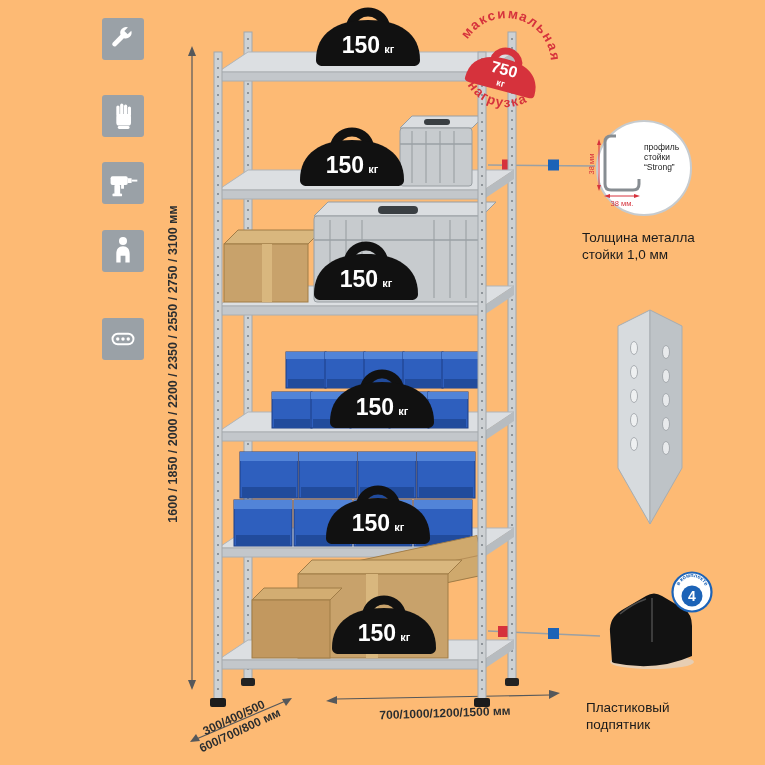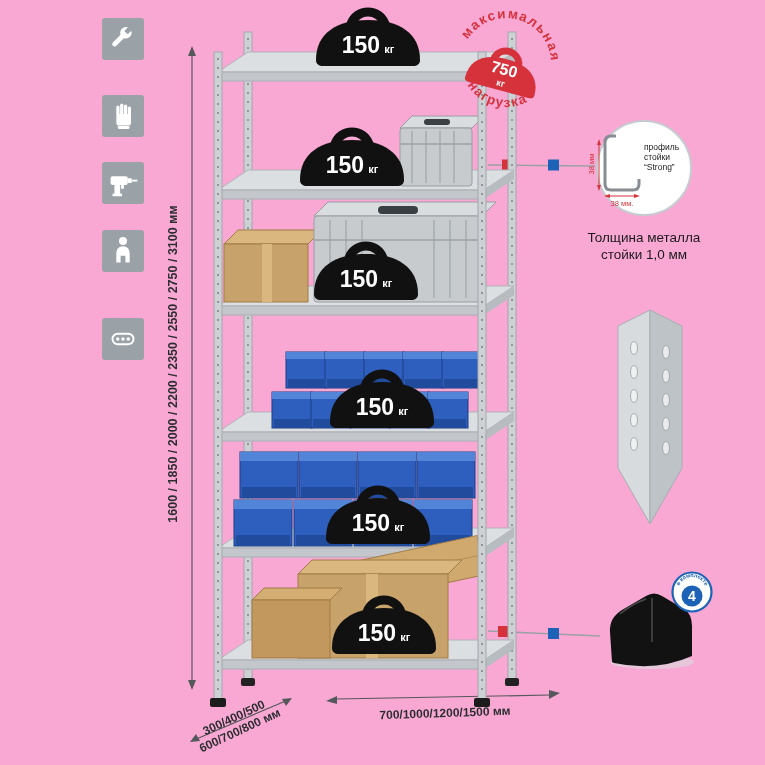--- a/index.html
+++ b/index.html
@@ -1,21 +1,21 @@
 <!DOCTYPE html>
 <html><head>
 <meta charset="utf-8">
 <style>
   html,body{margin:0;padding:0;background:#ffffff;}
-  #canvas{position:relative;width:765px;height:765px;background:#f9a8d4;overflow:hidden;
+  #canvas{position:relative;width:765px;height:765px;background:#fdba74;overflow:hidden;
           font-family:"Liberation Sans",sans-serif;color:#222;}
   svg text{font-family:"Liberation Sans",sans-serif;}
   .tile{position:absolute;left:102px;width:42px;height:42px;border-radius:3px;background:#9aa1a7;
         display:flex;align-items:center;justify-content:center;}
-  .cap{position:absolute;text-align:center;font-size:13.5px;line-height:1.25;color:#1a1a1a;}
+  .cap{position:absolute;text-align:left;font-size:13.5px;line-height:1.25;color:#1a1a1a;}
   .dim{position:absolute;font-weight:bold;color:#2b2e30;}
   #dim-height{left:-152px;top:357px;width:650px;text-align:center;font-size:12.5px;transform:rotate(-90deg);}
   #dim-depth{left:178px;top:710px;width:118px;text-align:center;font-size:12px;line-height:1.2;transform:rotate(-25deg);}
   #dim-width{left:330px;top:706px;width:230px;text-align:center;font-size:12px;transform:rotate(-2deg);}
   .arcText{font-size:13.5px;font-weight:bold;letter-spacing:1.5px;fill:#d6323c;}
   .kv{font-size:23px;font-weight:bold;fill:#fff;}
   .ku{font-size:11px;font-weight:bold;fill:#fff;}
 </style>
 </head>
 <body>
@@ -312,14 +312,18 @@
   <div id="dim-depth" class="dim">
     <div>300/400/500</div>
     <div>600/700/800 мм</div>
   </div>
   <div id="dim-width" class="dim">700/1000/1200/1500 мм</div>
 
   <div class="cap" style="left:582px;top:230px;width:124px;">
     <div>Толщина металла</div>
     <div>стойки 1,0 мм</div>
   </div>
+  <div class="cap" style="left:586px;top:700px;width:128px;">
+    <div>Пластиковый</div>
+    <div>подпятник</div>
+  </div>
 
 </div>
 
 </body></html>

